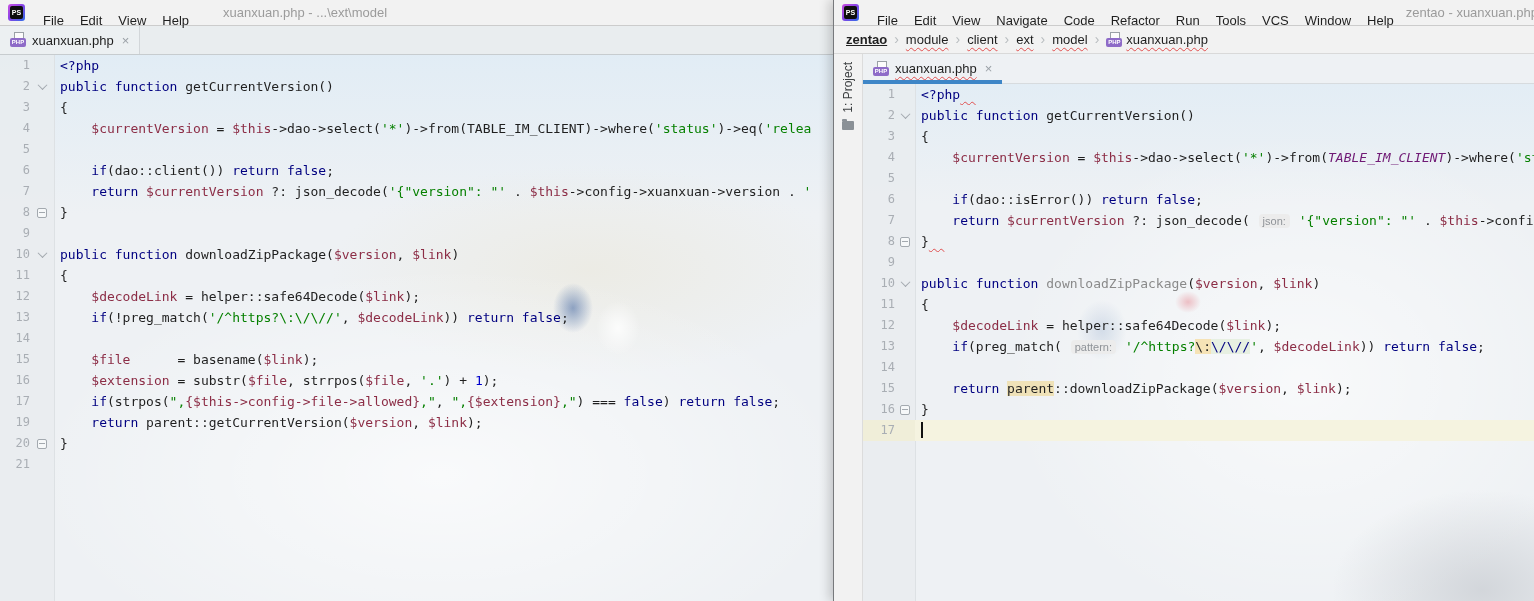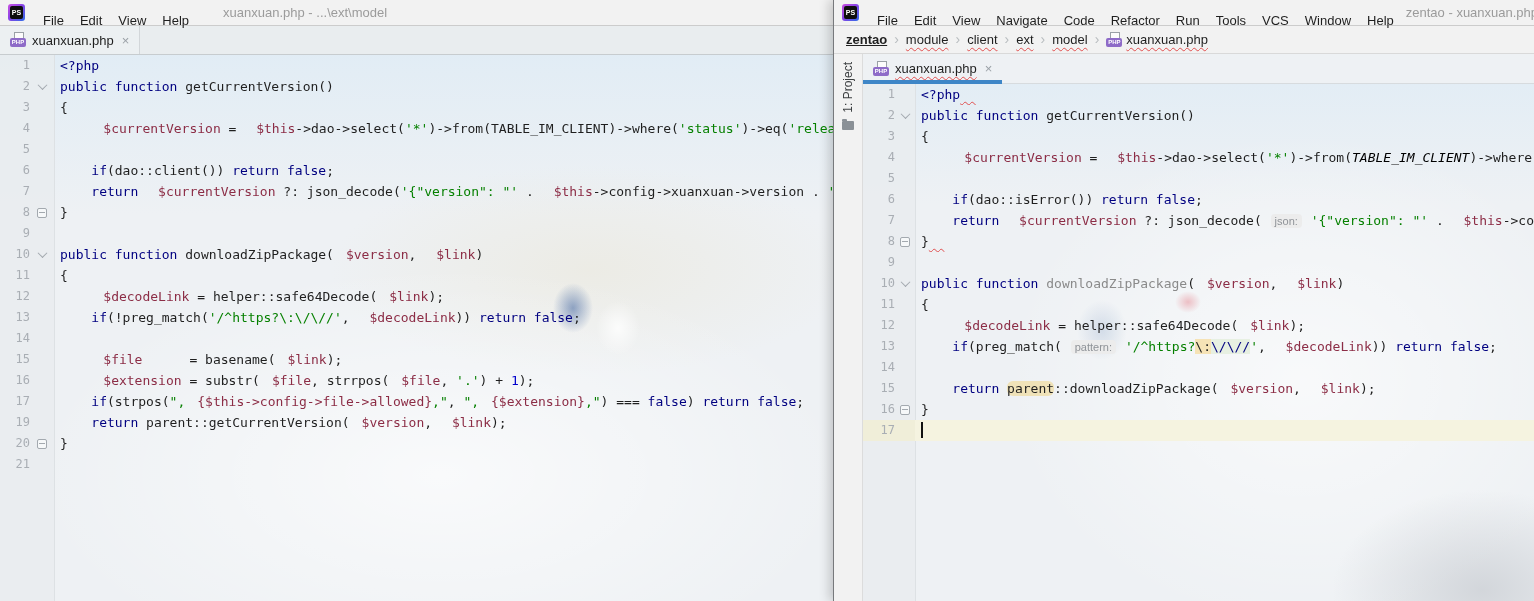--- a/index.html
+++ b/index.html
@@ -65,27 +65,27 @@
   .gfold{flex:none;display:flex;align-items:center;justify-content:center;}
   .ed.l .gfold{width:24px;} .ed.r .gfold{width:20px;}
   .gcode{flex:1;white-space:pre;overflow:hidden;padding-left:6px;min-width:0;}
   .row.cur .gcode{background:#f5f3e0;}
   .row.cur .gnum,.row.cur .gfold{background:#f0eed9;}
   .fs{width:6px;height:6px;border-right:1.5px solid #a3a9af;border-bottom:1.5px solid #a3a9af;
       transform:rotate(45deg) translate(-1px,-1px);}
   .fe{width:8px;height:8px;border:1px solid #a3a9af;border-radius:2px;position:relative;background:#f6f8f9;}
   .fe:after{content:"";position:absolute;left:1px;right:1px;top:3px;height:1px;background:#a3a9af;}
   
-  .tk-k{color:#000080;} .tk-v{color:#8c2d46;margin-left:12px;} .tk-s{color:#068000;} .tk-f{color:#1f1f1f;}
-  .tk-n{color:#0000cc;} .tk-c{color:#000000;font-style:italic;} .tk-i{color:#1f1f1f;}
+  .tk-k{color:#000080;} .tk-v{color:#8c2d46;} .tk-s{color:#068000;} .tk-f{color:#1f1f1f;}
+  .tk-n{color:#0000cc;} .tk-c{color:#701a75;font-style:italic;} .tk-i{color:#1f1f1f;}
   .tk-dim{color:#8a8a8a;}
   .tk-chip{font-family:"Liberation Sans",sans-serif;font-size:11px;color:#8f9398;background:#ececec;
            border-radius:4px;padding:1px 4px;margin:0 1px;}
   .tk-e1{background:#f6e3b6;color:#1f1f1f;} .tk-e2{background:#e7f0e2;color:#000080;}
-  .tk-hl{background:#efe2b8;color:#1f1f1f;border-radius:6px;}
+  .tk-hl{background:#efe2b8;color:#1f1f1f;}
   .tk-sq{text-decoration:underline wavy #e05050 1px;text-underline-offset:2px;}
   .caret{display:inline-block;width:2px;height:16px;background:#111;vertical-align:middle;margin-top:-3px;}
   
   .blob{position:absolute;border-radius:50%;pointer-events:none;z-index:0;}
   .watermark{position:absolute;z-index:2;pointer-events:none;color:#bcbec0;font-weight:bold;
              font-size:26px;letter-spacing:5px;white-space:nowrap;}
 </style>
 </head>
 <body>
 

